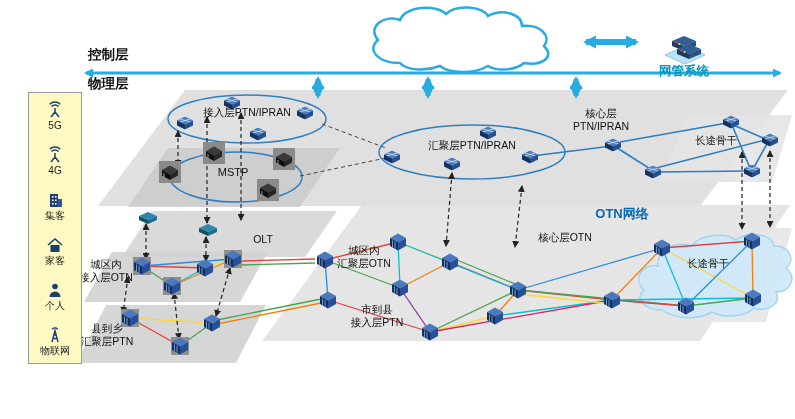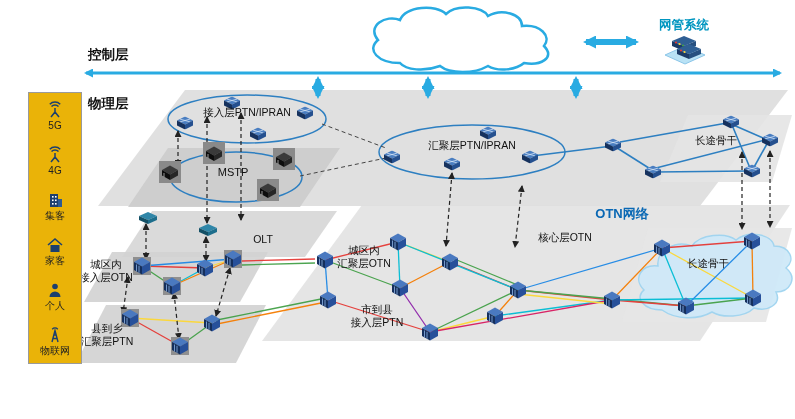--- a/index.html
+++ b/index.html
@@ -4,24 +4,24 @@
 <style>
   html,body{margin:0;padding:0;background:#fff;}
   .stage{position:relative;width:795px;height:419px;background:#fff;overflow:hidden;
          font-family:"Liberation Sans","DejaVu Sans",sans-serif;}
   .stage svg.bg{position:absolute;left:0;top:0;}
   .lbl{position:absolute;color:#111;font-size:10.5px;line-height:1.22;text-align:center;
        white-space:pre-line;pointer-events:none;}
   .layer{font-size:13.5px;font-weight:bold;text-align:left;}
   .sdn{color:#0a68b4;font-weight:bold;font-size:15.5px;letter-spacing:1px;}
   .netblue{color:#0a68b4;font-weight:bold;font-size:13px;}
-  .teal{color:#0096c0;font-weight:bold;font-size:12.5px;}
+  .teal{color:#0096c0;font-weight:bold;font-size:12.5px;margin-top:46px;}
   .caption{color:#bf4a3a;font-weight:bold;font-size:12px;}
   .sidebar{position:absolute;left:28px;top:92px;width:52px;height:270px;border:1px solid #9a9a9a;
-           background:#eab308;display:flex;flex-direction:column;justify-content:space-around;align-items:center;}
+           background:#fef9c3;display:flex;flex-direction:column;justify-content:space-around;align-items:center;}
   .sb-item{display:flex;flex-direction:column;align-items:center;gap:1px;}
   .sb-lb{font-size:10px;color:#222;line-height:1;}
 </style>
 </head>
 <body>
 
 <div class="stage">
 
 <svg class="bg" width="795" height="419" viewBox="0 0 795 419">
   <defs>
@@ -241,25 +241,27 @@
     <circle cx="22" cy="17.5" r="1.1" fill="#43a047"></circle>
     <polygon points="16,21 28,16 40,21 28,26" fill="#2f5f94"></polygon>
     <polygon points="16,21 28,26 28,31 16,26" fill="#1b3a66"></polygon>
     <polygon points="40,21 28,26 28,31 40,26" fill="#27507f"></polygon>
     <circle cx="20" cy="22.5" r="1.1" fill="#e53935"></circle>
     <circle cx="23.5" cy="24" r="1.1" fill="#fdd835"></circle>
   </g>
 </svg>
 
 <div class="lbl layer" style="left:88px;top:47px;width:70px">控制层</div>
-<div class="lbl layer" style="left:88px;top:96px;width:70px">物理层</div>
+<div class="lbl layer" style="left:88px;top:76px;width:70px">物理层</div>
 <div class="lbl teal" style="left:644px;top:18px;width:80px">网管系统</div>
 
 <div class="lbl" style="left:177px;top:106px;width:140px">接入层PTN/IPRAN</div>
 <div class="lbl" style="left:402px;top:139px;width:140px">汇聚层PTN/IPRAN</div>
+<div class="lbl" style="left:556px;top:107px;width:90px">核心层
+PTN/IPRAN</div>
 <div class="lbl" style="left:686px;top:134px;width:60px">长途骨干</div>
 <div class="lbl" style="left:203px;top:166px;width:60px;font-size:11px">MSTP</div>
 <div class="lbl" style="left:243px;top:233px;width:40px">OLT</div>
 
 <div class="lbl netblue" style="left:572px;top:206px;width:100px">OTN网络</div>
 <div class="lbl" style="left:525px;top:231px;width:80px">核心层OTN</div>
 <div class="lbl" style="left:326px;top:244px;width:76px">城区内
 汇聚层OTN</div>
 <div class="lbl" style="left:339px;top:303px;width:76px">市到县
 接入层PTN</div>

